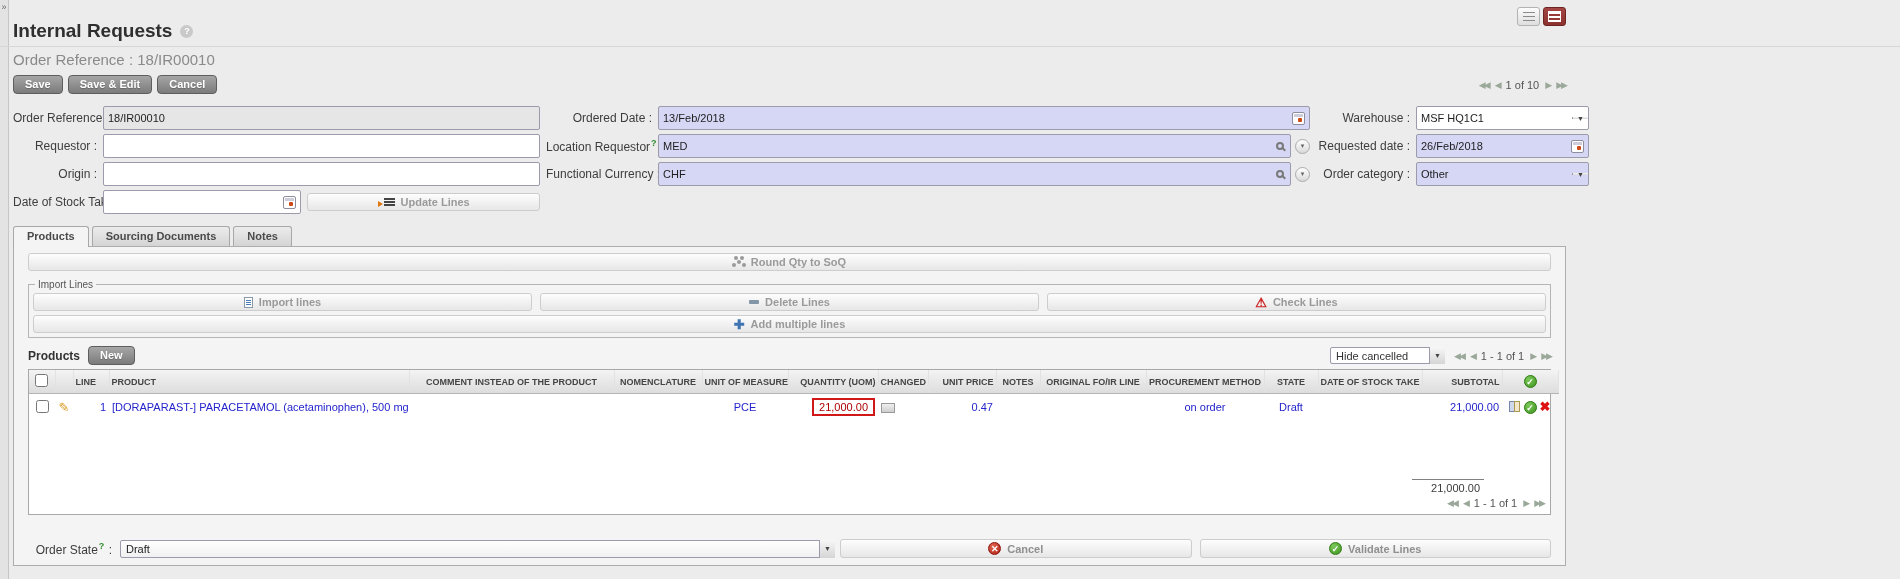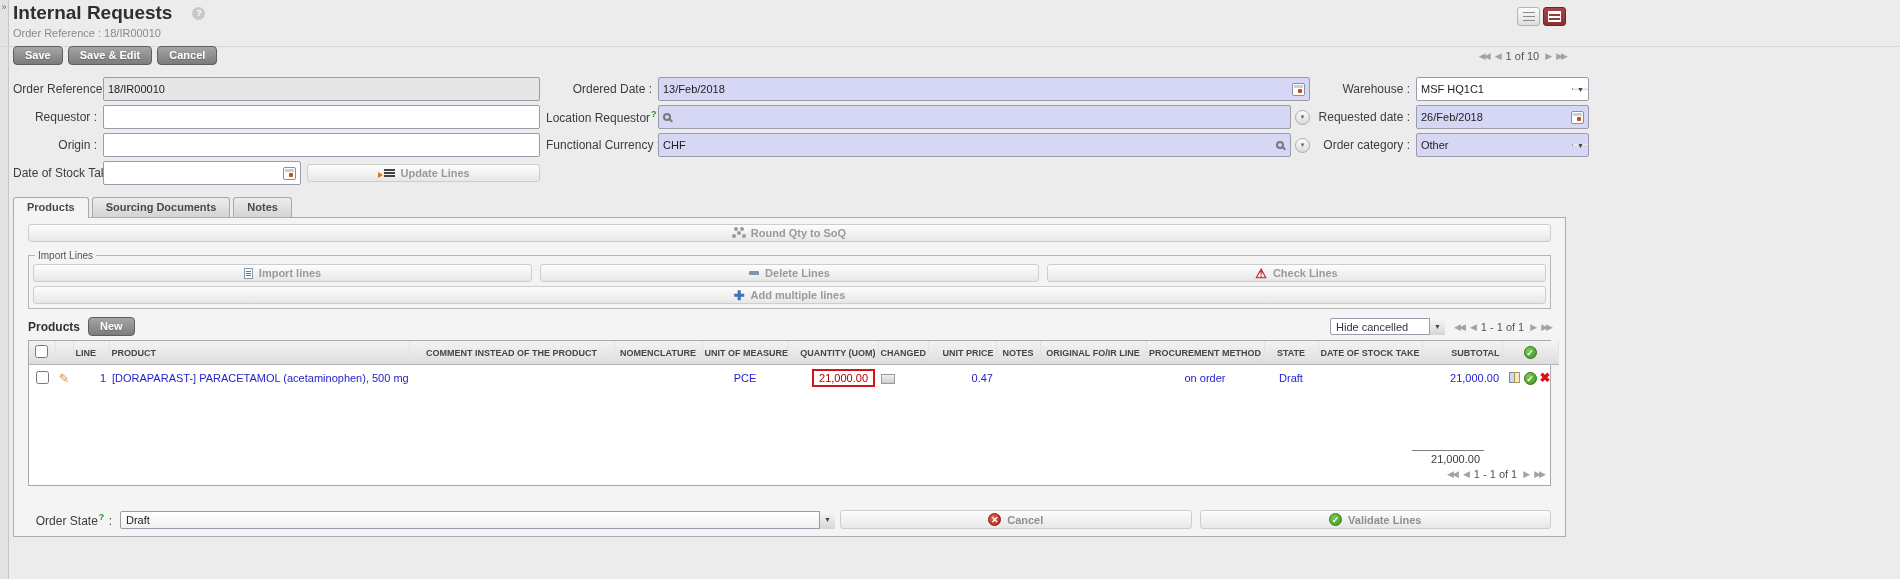--- a/index.html
+++ b/index.html
@@ -8,25 +8,25 @@
     font-family: "Liberation Sans", sans-serif;
     background:#edecec; color:#333; font-size:12px; overflow:hidden; position:relative;
   }
   .collapse-strip { position:absolute; left:0; top:0; width:9px; height:579px;
     background:#e4e3e3; border-right:1px solid #c6c6c6; font-size:9px; color:#666;
     text-align:center; line-height:14px; }
   .content { position:absolute; left:13px; top:0; width:1553px; }
   .full-rule { position:absolute; left:0; top:46px; width:1900px; border-top:1px solid #d7d6d6; }
 
   
-  .title-row { display:flex; align-items:center; padding-top:2px; gap:20px; }
+  .title-row { display:flex; align-items:center; padding-top:20px; gap:8px; }
   h1 { font-size:19px; font-weight:bold; color:#2f2f2f; letter-spacing:0; }
   .help-badge { width:13px; height:13px; border-radius:50%; background:#c9c9c9; color:#fff;
     font-size:9px; font-weight:bold; display:inline-flex; align-items:center; justify-content:center; }
-  .subtitle { font-size:11px; color:#8a8a8a; margin-top:3px; }
+  .subtitle { font-size:15px; color:#8a8a8a; margin-top:9px; }
   .view-toggles { position:absolute; right:0; top:7px; display:flex; gap:3px; }
   .view-btn { width:23px; height:19px; border:1px solid #b3b3b3; border-radius:3px;
     background:linear-gradient(#fcfcfc,#dedede); display:inline-flex; align-items:center; justify-content:center; }
   .list-glyph { width:12px; height:1.5px; background:#8a8a8a; box-shadow:0 4px 0 #8a8a8a, 0 8px 0 #8a8a8a; margin-bottom:8px;}
   .view-btn.active { background:linear-gradient(#a44744,#8c312e); border-color:#6d2422; }
   .form-glyph { width:13px; height:11px; background:repeating-linear-gradient(to bottom,#fff 0 2px,#953c38 2px 4px); border:1px solid #fff; }
 
   
   .toolbar-row { display:flex; align-items:center; margin-top:7px; }
   .btn-gray { display:inline-block; padding:2px 11px 3px; background:linear-gradient(#a6a6a6,#7b7b7b);
@@ -193,20 +193,21 @@
     <div class="field">
       <span class="val">MSF HQ1C1</span>
       <span class="fs-arrow">▼</span>
     </div>
 
     <div class="flabel">Requestor :</div>
     <input class="field" value="" style="">
     <div class="flabel"><span>Location Requestor</span><span class="help-green">?</span> <span>:</span></div>
     <div class="m2o-wrap">
       <div class="field required">
+        <span class="val">MED</span>
         <span class="mag"></span>
       </div>
       <span class="m2o-btn">▾</span>
     </div>
     <div class="flabel">Requested date :</div>
     <div class="field required">
       <span class="val">26/Feb/2018</span>
       <span class="cal"></span>
     </div>
 

